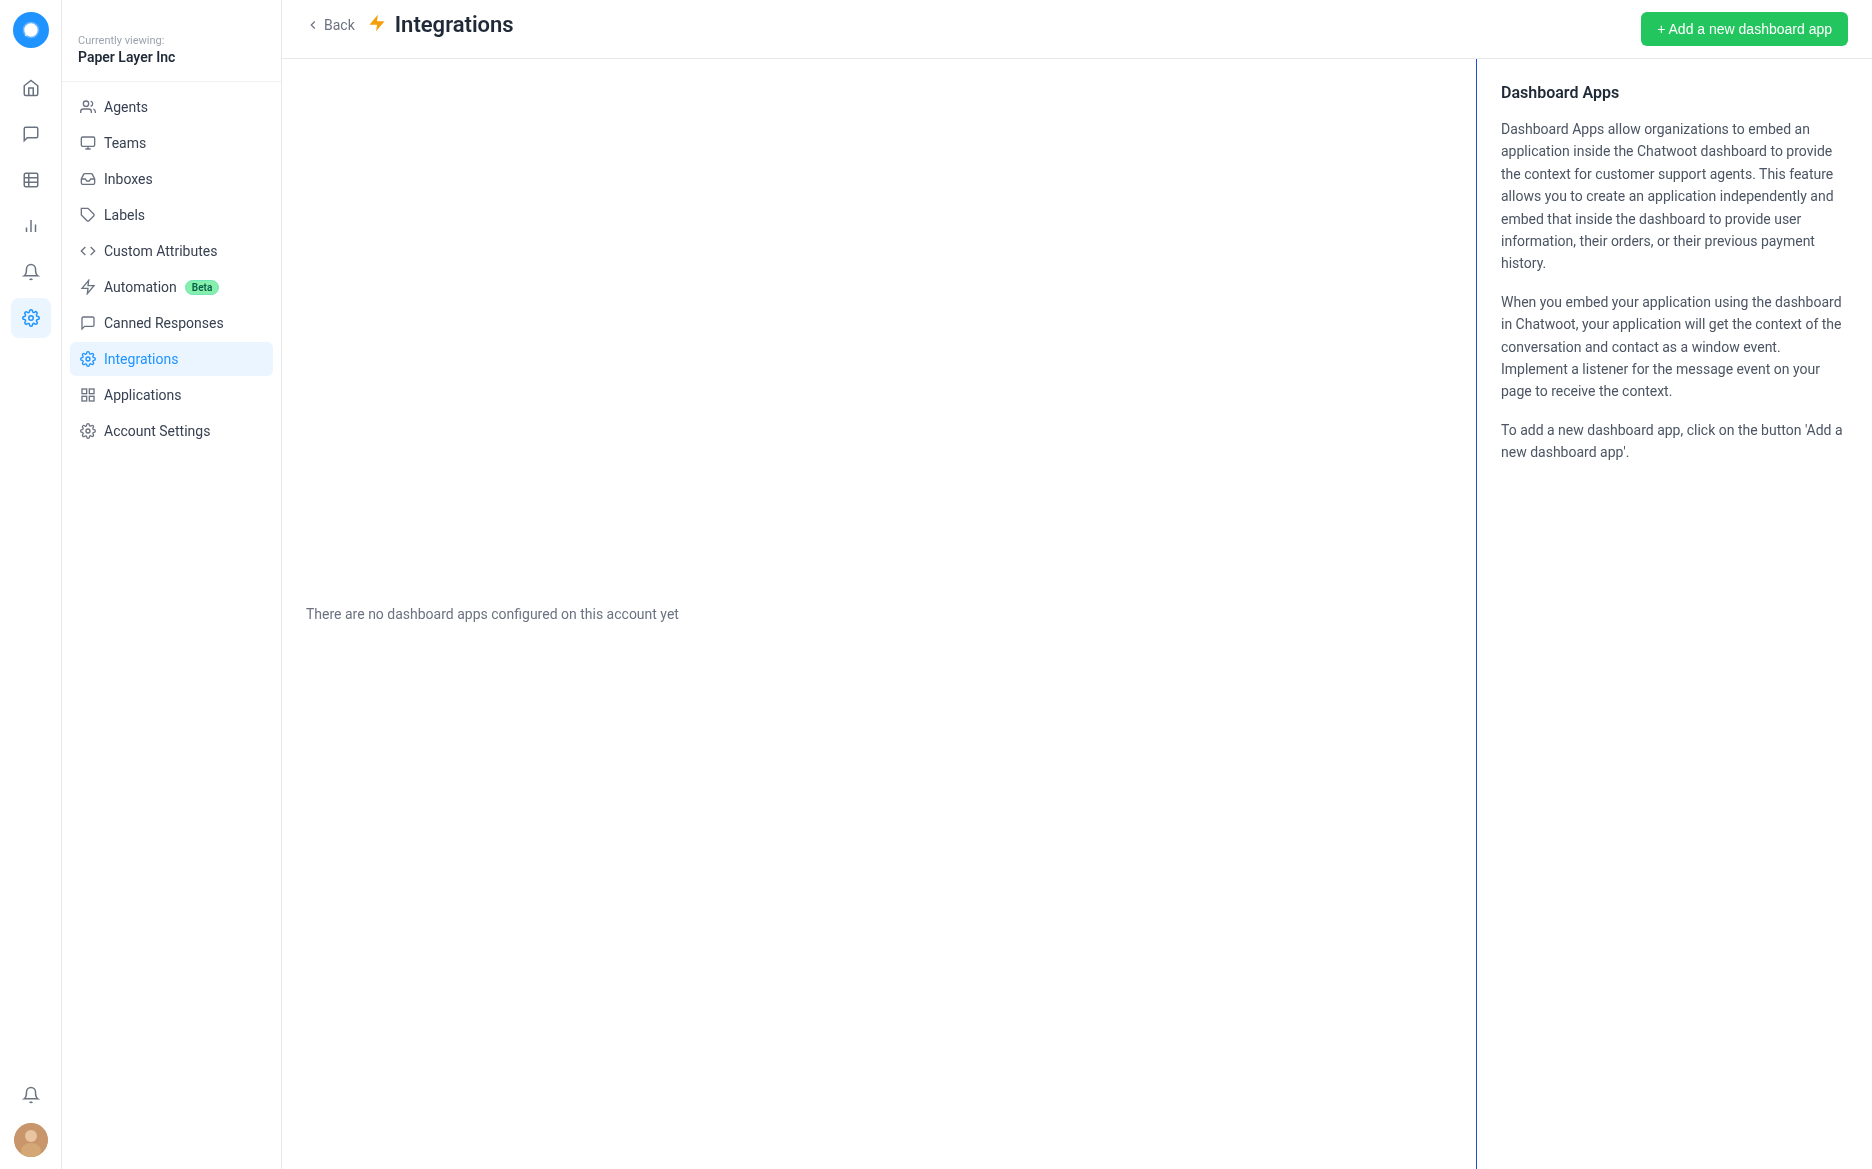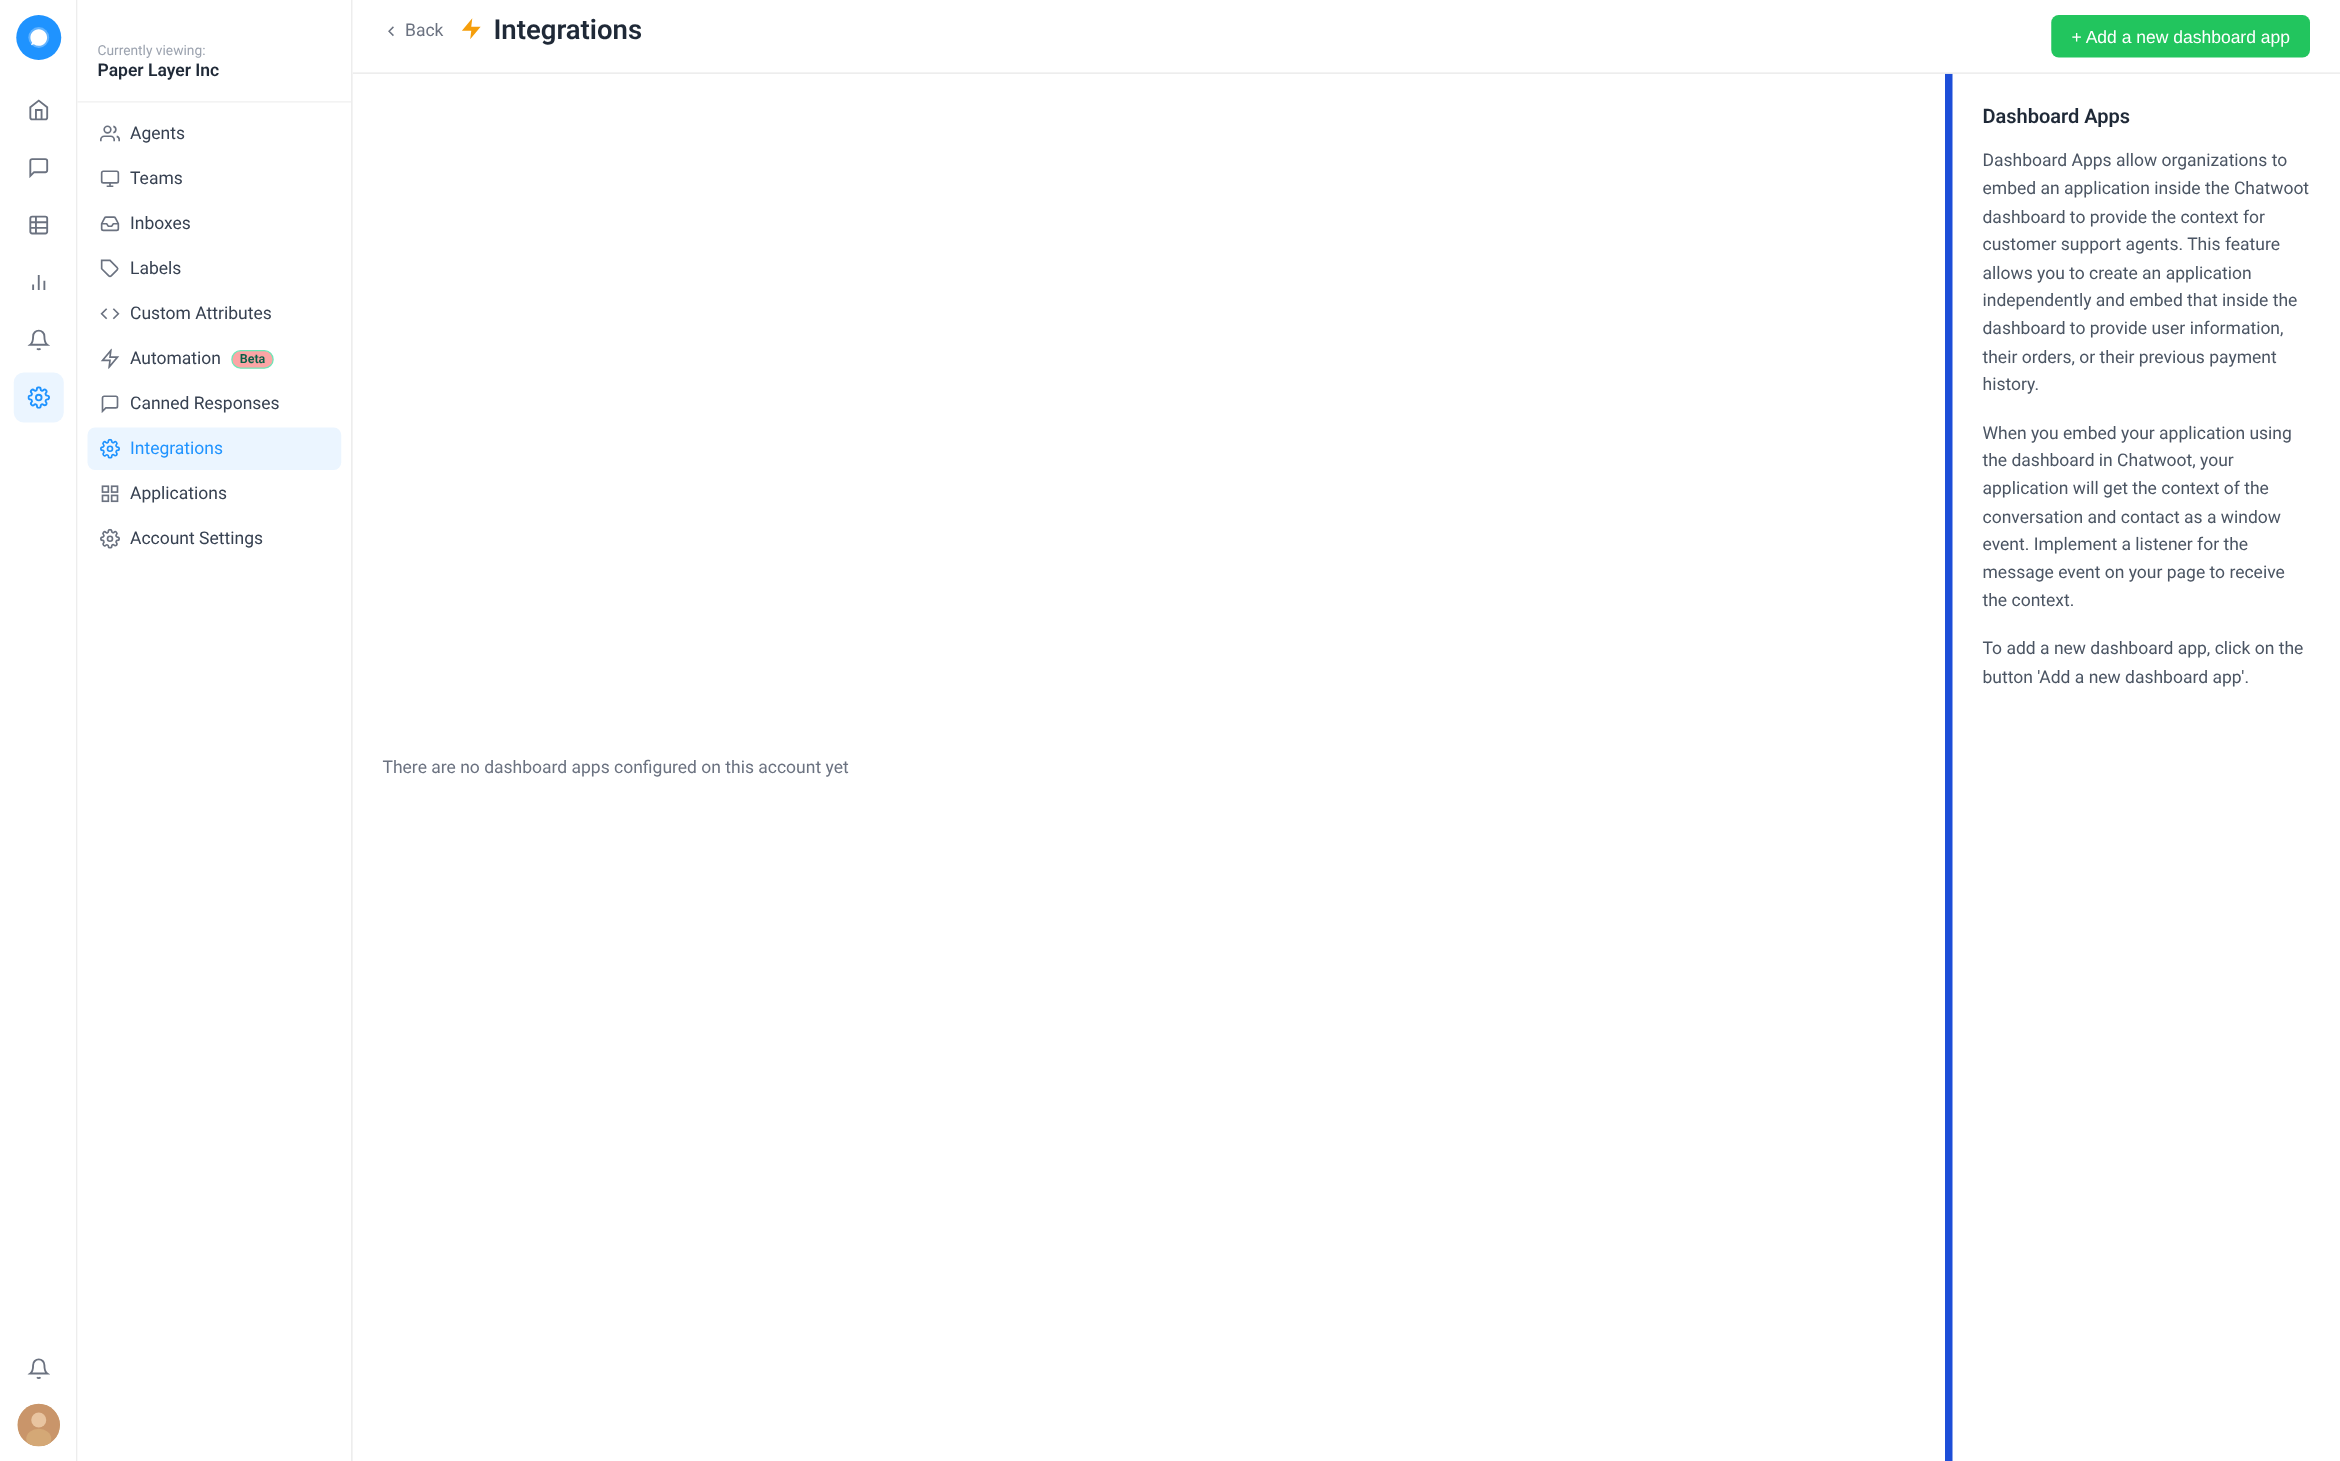--- a/index.html
+++ b/index.html
@@ -75,21 +75,21 @@
       border-radius: 6px;
       cursor: pointer;
       font-size: 14px;
       color: #374151;
       text-decoration: none;
     }
     .sidebar-item.active { background: #EBF5FF; color: #1F93FF; }
     .sidebar-item .item-icon { width: 16px; height: 16px; color: #6b7280; flex-shrink: 0; }
     .sidebar-item.active .item-icon { color: #1F93FF; }
     .beta-badge {
-      background: #fca5a5;
+      background: #86efac;
       color: #065f46;
       font-size: 10px;
       font-weight: 600;
       padding: 1px 6px;
       border-radius: 9999px;
       border: 1px solid #6ee7b7;
     }
 
     
     .main {
@@ -145,22 +145,22 @@
       align-items: center;
       padding: 24px;
     }
     .empty-state {
       color: #6b7280;
       font-size: 14px;
     }
 
     
     .info-panel {
-      width: 316px;
-      border-left: 6px solid #1d4ed8;
+      width: 396px;
+      border-left: 1px solid #1d4ed8;
       padding: 24px;
       overflow-y: auto;
       background: #fff;
     }
     .info-panel-title {
       font-size: 16px;
       font-weight: 600;
       color: #1f2937;
       margin-bottom: 16px;
     }

